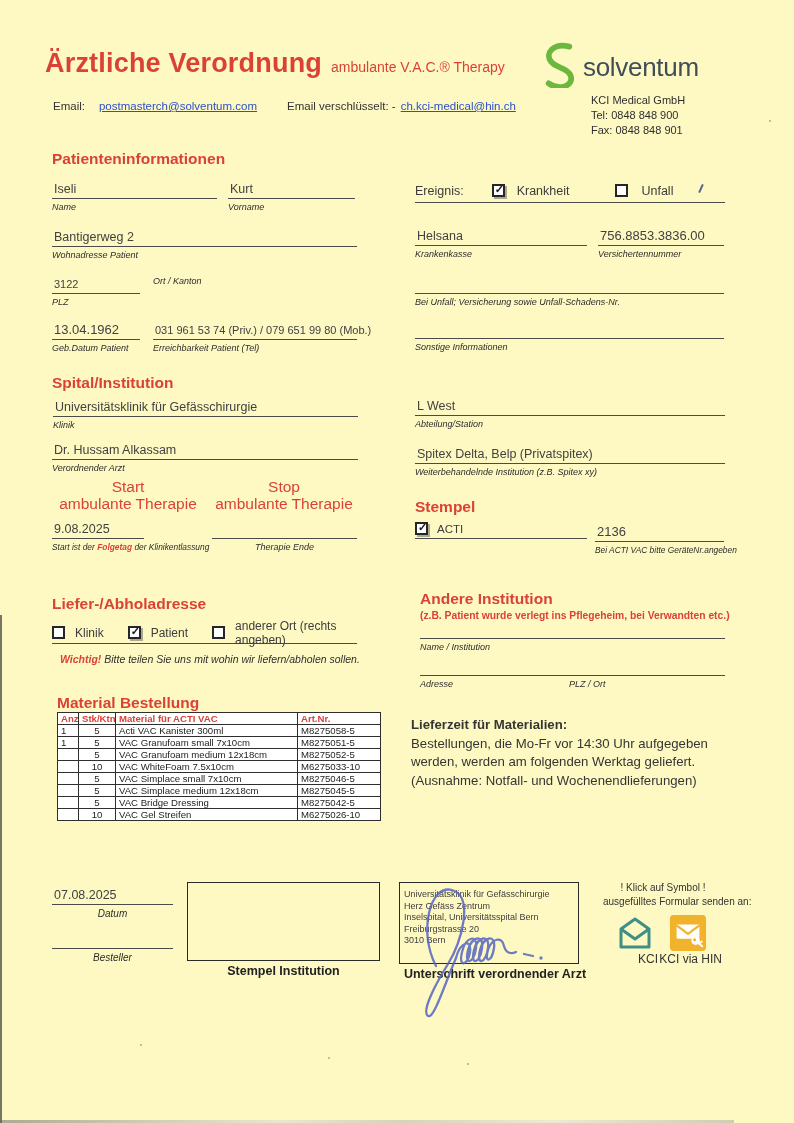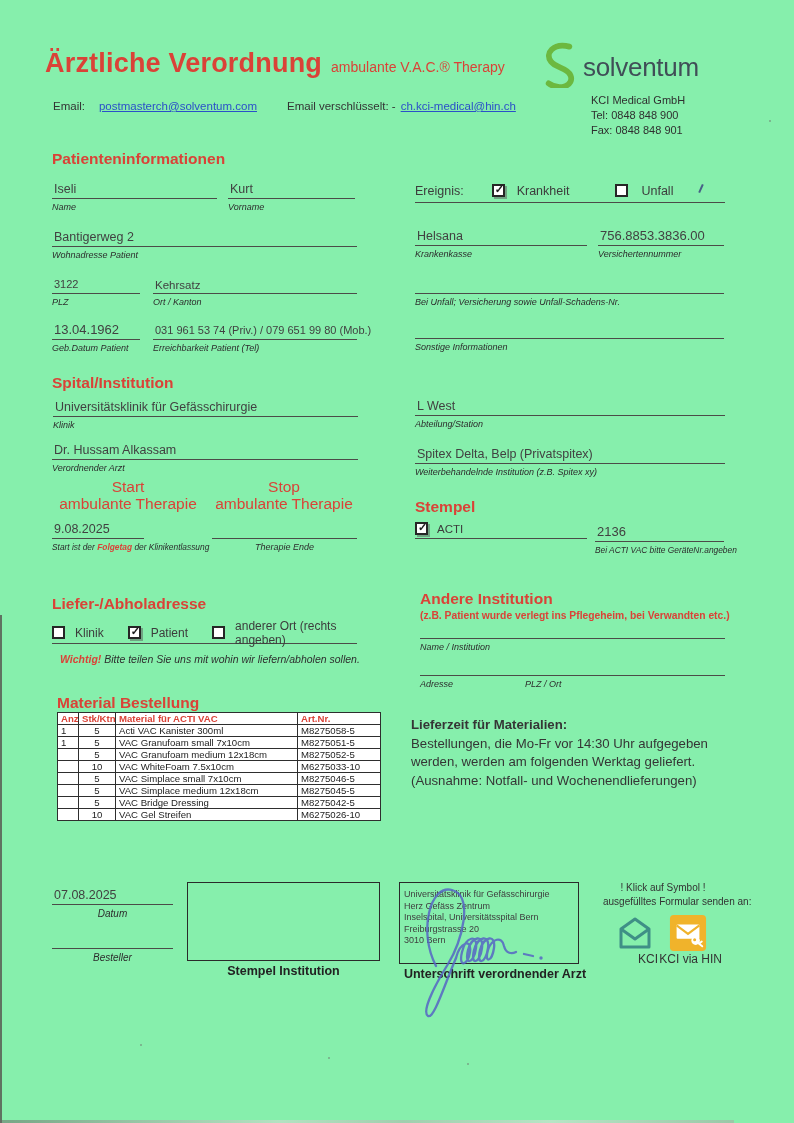--- a/index.html
+++ b/index.html
@@ -5,21 +5,21 @@
   :root{
     --accent:#da4237;
     --ink:#3a3a3a;
     --line:#4b4b48;
     --label:#2c2c2c;
     --link:#2b50c8;
   }
   *{box-sizing:border-box;margin:0;padding:0}
   html,body{width:794px;height:1123px}
   body{font-family:"Liberation Sans",sans-serif;background:#e9e9e9}
-  .page{position:relative;width:794px;height:1123px;background:#86efac;overflow:hidden}
+  .page{position:relative;width:794px;height:1123px;background:#fef9c3;overflow:hidden}
   .abs{position:absolute}
   .sec{font-size:15.5px;font-weight:bold;color:var(--accent);white-space:nowrap}
   .fv{min-height:21px;border-bottom:1.4px solid var(--line);font-size:12.5px;color:#414141;
       display:flex;align-items:flex-end;padding:0 0 2px 2px;line-height:1.05;white-space:nowrap}
   .fv.sm{font-size:11px}
   .fv.md{font-size:13px}
   .fl{font-size:9px;font-style:italic;color:var(--label);margin-top:3px;white-space:nowrap}
   .fl.center{text-align:center}
   .fl.tiny{font-size:8.4px}
   .cb{display:inline-block;width:13px;height:13px;border:2px solid #262626;background:#fff;
@@ -110,21 +110,20 @@
   <div class="abs" style="left:52px;top:226px;width:305px">
     <div class="fv">Bantigerweg 2</div>
     <div class="fl">Wohnadresse Patient</div>
   </div>
 
   <div class="abs" style="left:52px;top:273px;width:88px">
     <div class="fv sm" style="font-size:11px">3122</div>
     <div class="fl">PLZ</div>
   </div>
   <div class="abs" style="left:153px;top:273px;width:204px">
-    <div class="fv" style="font-size:11.5px">Kehrsatz</div>
     <div class="fl">Ort / Kanton</div>
   </div>
 
   <div class="abs" style="left:52px;top:319px;width:88px">
     <div class="fv md">13.04.1962</div>
     <div class="fl">Geb.Datum Patient</div>
   </div>
   <div class="abs" style="left:153px;top:319px;width:204px">
     <div class="fv sm">031 961 53 74 (Priv.) / 079 651 99 80 (Mob.)</div>
     <div class="fl">Erreichbarkeit Patient (Tel)</div>
@@ -225,21 +224,21 @@
   <div class="abs andere-sub" style="left:420px;top:610px">(z.B. Patient wurde verlegt ins Pflegeheim, bei Verwandten etc.)</div>
 
   <div class="abs" style="left:420px;top:618px;width:305px">
     <div class="fv"></div>
     <div class="fl">Name / Institution</div>
   </div>
   <div class="abs" style="left:420px;top:655px;width:305px">
     <div class="fv"></div>
     <div class="fl" style="display:flex">
       <span>Adresse</span>
-      <span style="margin-left:72px">PLZ / Ort</span>
+      <span style="margin-left:116px">PLZ / Ort</span>
     </div>
   </div>
 
   <div class="abs sec" style="left:57px;top:694px">Material Bestellung</div>
 
   <table class="mat-table abs" style="left:57px;top:712px">
     <thead>
       <tr>
         <th class="c0">Anz.</th>
         <th class="c1">Stk/Ktn.</th>

